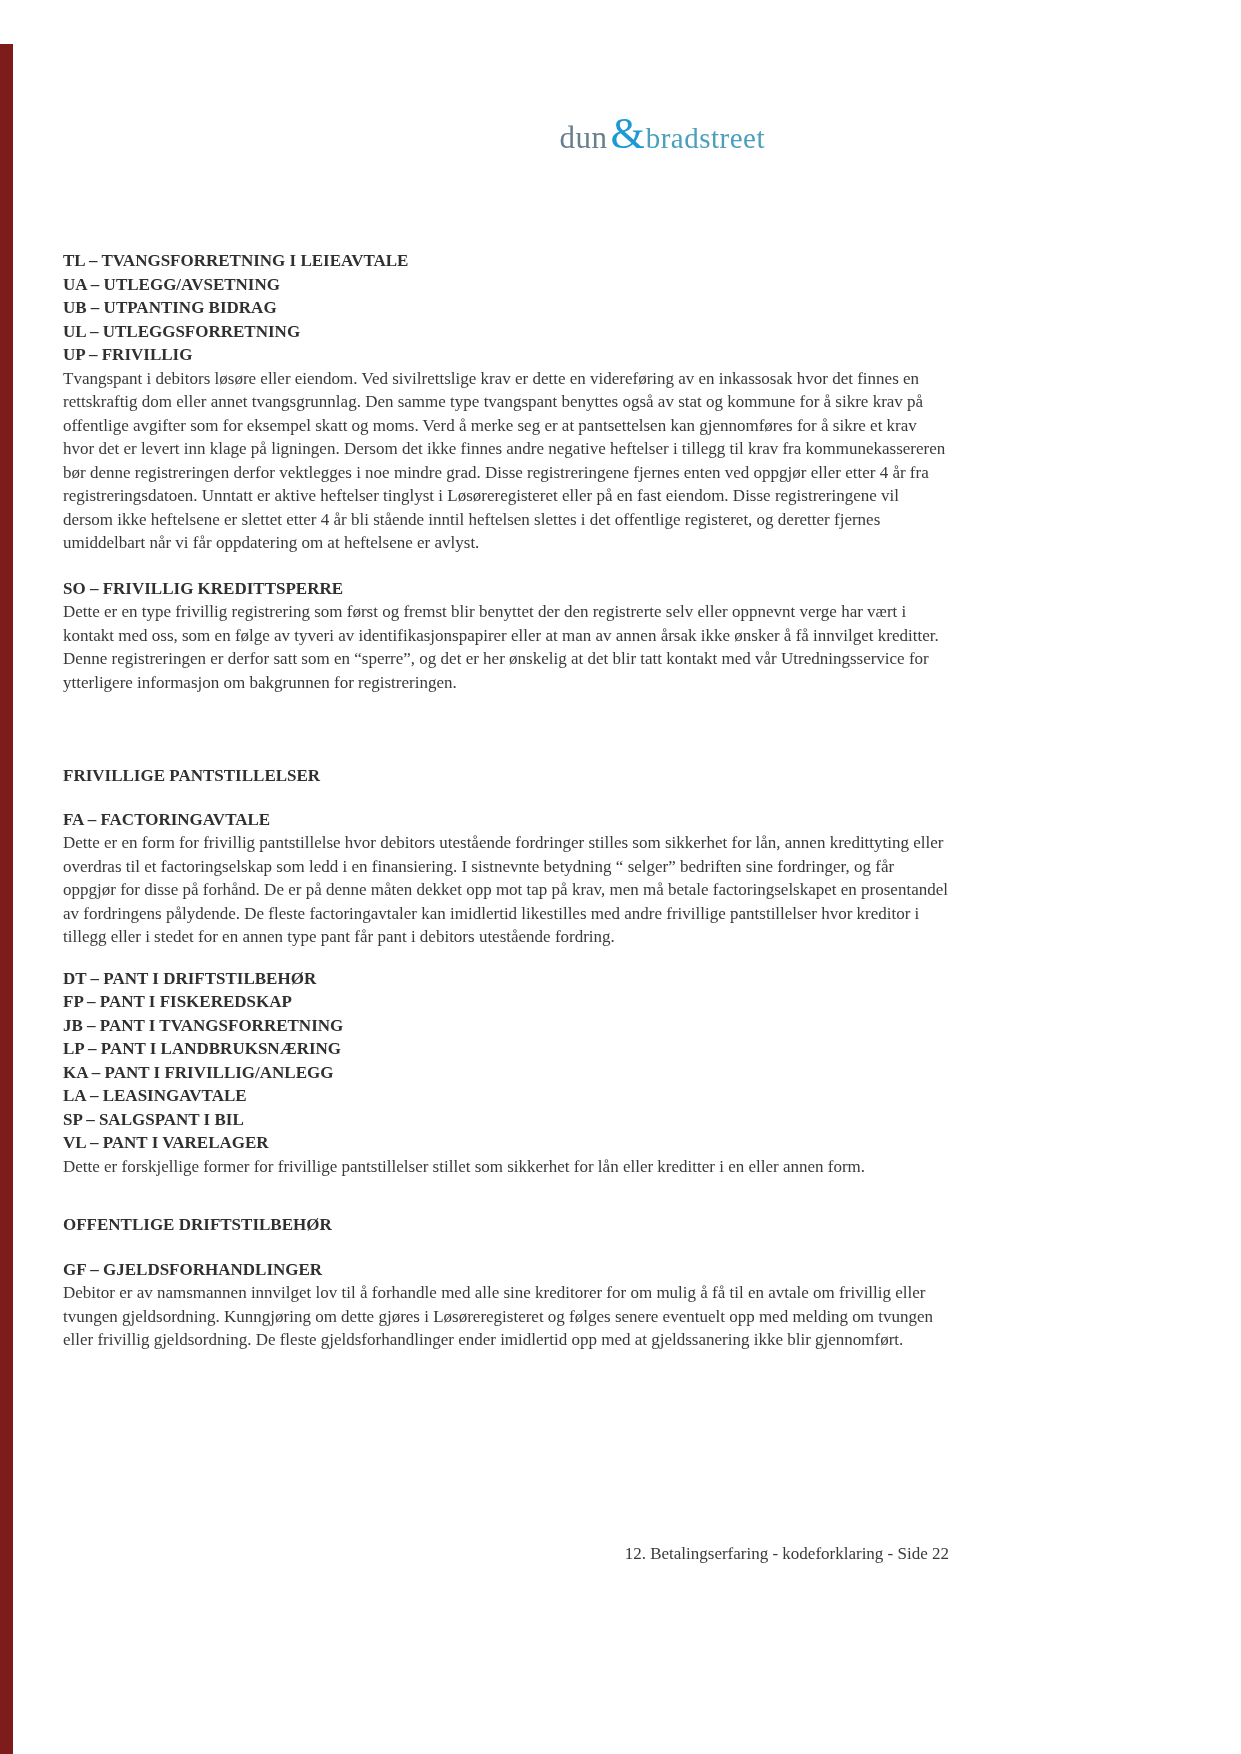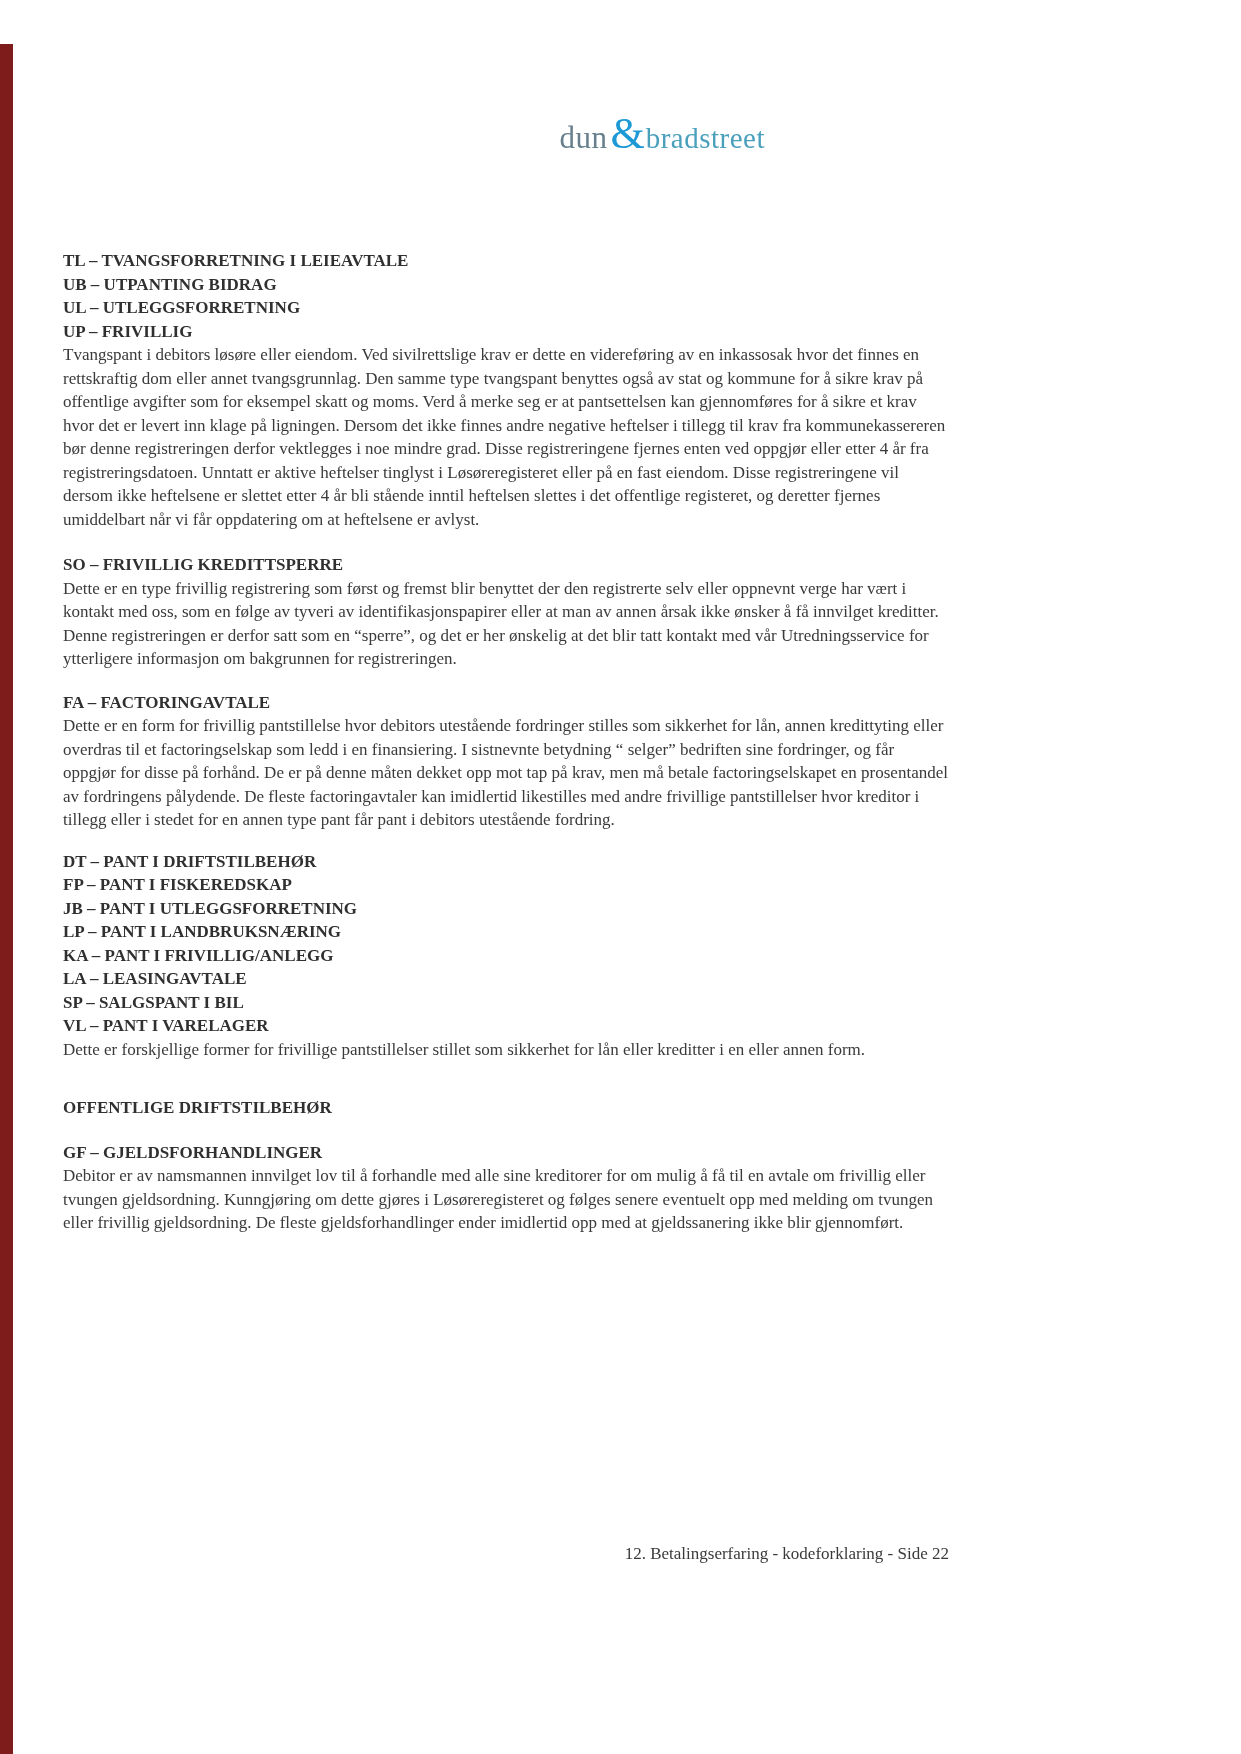--- a/index.html
+++ b/index.html
@@ -97,41 +97,43 @@
   <div class="logo">
     <span class="logo-dun">dun</span>
     <span class="logo-amp">&amp;</span>
     <span class="logo-brad">bradstreet</span>
   </div>
 
   <main class="content">
 
     <section class="block">
       <h3 class="code-heading">TL – TVANGSFORRETNING I LEIEAVTALE</h3>
+      <h3 class="code-heading">UA – UTLEGG/AVSETNING</h3>
       <h3 class="code-heading">UB – UTPANTING BIDRAG</h3>
       <h3 class="code-heading">UL – UTLEGGSFORRETNING</h3>
       <h3 class="code-heading">UP – FRIVILLIG</h3>
       <p class="para">Tvangspant i debitors løsøre eller eiendom. Ved sivilrettslige krav er dette en videreføring av en inkassosak hvor det finnes en rettskraftig dom eller annet tvangsgrunnlag. Den samme type tvangspant benyttes også av stat og kommune for å sikre krav på offentlige avgifter som for eksempel skatt og moms. Verd å merke seg er at pantsettelsen kan gjennomføres for å sikre et krav hvor det er levert inn klage på ligningen. Dersom det ikke finnes andre negative heftelser i tillegg til krav fra kommunekassereren bør denne registreringen derfor vektlegges i noe mindre grad. Disse registreringene fjernes enten ved oppgjør eller etter 4 år fra registreringsdatoen. Unntatt er aktive heftelser tinglyst i Løsøreregisteret eller på en fast eiendom. Disse registreringene vil dersom ikke heftelsene er slettet etter 4 år bli stående inntil heftelsen slettes i det offentlige registeret, og deretter fjernes umiddelbart når vi får oppdatering om at heftelsene er avlyst.</p>
     </section>
 
     <section class="block gap-so">
       <h3 class="code-heading">SO – FRIVILLIG KREDITTSPERRE</h3>
       <p class="para">Dette er en type frivillig registrering som først og fremst blir benyttet der den registrerte selv eller oppnevnt verge har vært i kontakt med oss, som en følge av tyveri av identifikasjonspapirer eller at man av annen årsak ikke ønsker å få innvilget kreditter. Denne registreringen er derfor satt som en “sperre”, og det er her ønskelig at det blir tatt kontakt med vår Utredningsservice for ytterligere informasjon om bakgrunnen for registreringen.</p>
     </section>
 
+    <h2 class="section-heading gap-frivillige">FRIVILLIGE PANTSTILLELSER</h2>
 
     <section class="block gap-fa">
       <h3 class="code-heading">FA – FACTORINGAVTALE</h3>
       <p class="para">Dette er en form for frivillig pantstillelse hvor debitors utestående fordringer stilles som sikkerhet for lån, annen kredittyting eller overdras til et factoringselskap som ledd i en finansiering. I sistnevnte betydning “ selger” bedriften sine fordringer, og får oppgjør for disse på forhånd. De er på denne måten dekket opp mot tap på krav, men må betale factoringselskapet en prosentandel av fordringens pålydende. De fleste factoringavtaler kan imidlertid likestilles med andre frivillige pantstillelser hvor kreditor i tillegg eller i stedet for en annen type pant får pant i debitors utestående fordring.</p>
     </section>
 
     <section class="block gap-dt">
       <h3 class="code-heading">DT – PANT I DRIFTSTILBEHØR</h3>
       <h3 class="code-heading">FP – PANT I FISKEREDSKAP</h3>
-      <h3 class="code-heading">JB – PANT I UTLEGGSFORRETNING</h3>
+      <h3 class="code-heading">JB – PANT I TVANGSFORRETNING</h3>
       <h3 class="code-heading">LP – PANT I LANDBRUKSNÆRING</h3>
       <h3 class="code-heading">KA – PANT I FRIVILLIG/ANLEGG</h3>
       <h3 class="code-heading">LA – LEASINGAVTALE</h3>
       <h3 class="code-heading">SP – SALGSPANT I BIL</h3>
       <h3 class="code-heading">VL – PANT I VARELAGER</h3>
       <p class="para">Dette er forskjellige former for frivillige pantstillelser stillet som sikkerhet for lån eller kreditter i en eller annen form.</p>
     </section>
 
     <h2 class="section-heading gap-offentlige">OFFENTLIGE DRIFTSTILBEHØR</h2>
 

